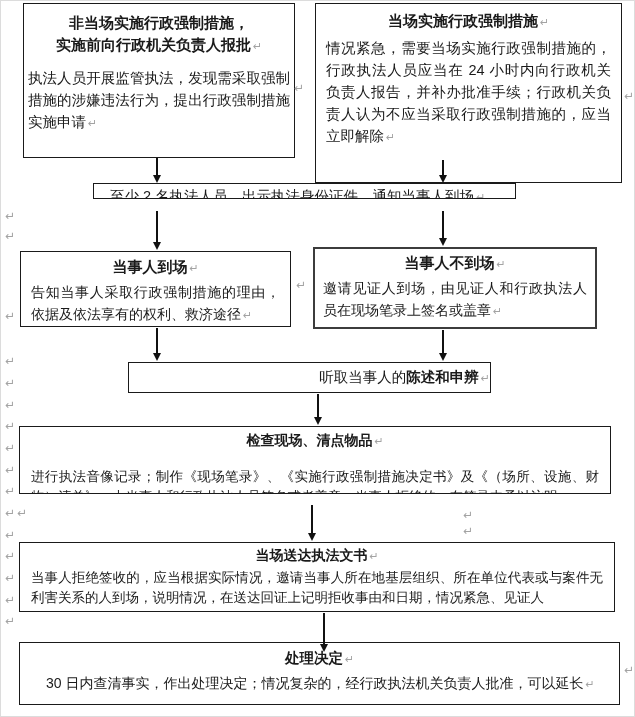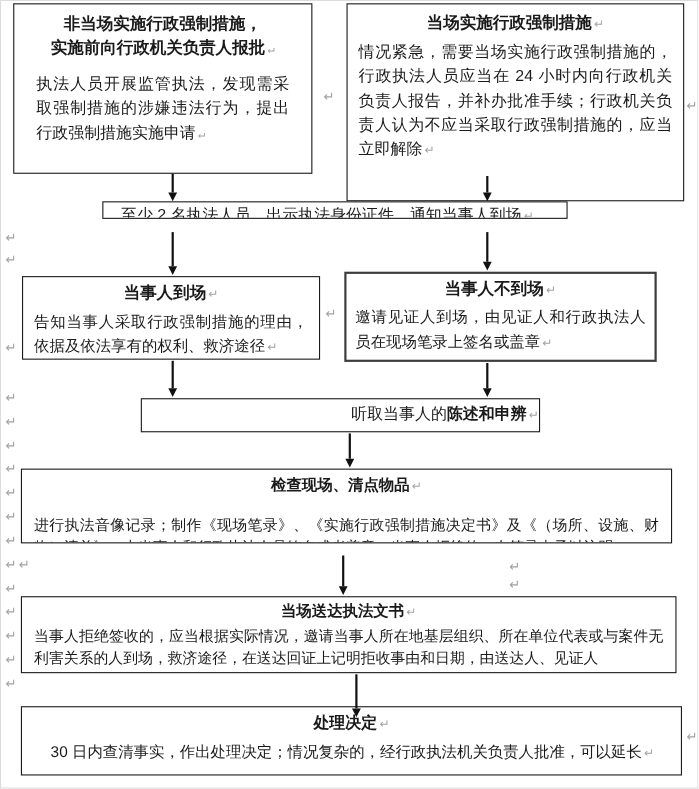--- a/index.html
+++ b/index.html
@@ -62,21 +62,21 @@
     border-left:4px solid transparent;
     border-right:4px solid transparent;
     border-top:8px solid #111111;
   }
 </style>
 </head>
 <body>
 
 <div class="canvas">
 
-  <div class="box" id="box-non-onsite" style="left:12px;top:3px;width:272px;height:155px;padding:8px 20px;font-family:Liberation Mono, monospace;">
+  <div class="box" id="box-non-onsite" style="left:23px;top:3px;width:272px;height:155px;padding:8px 4px;">
     <div class="title">
       <span>非当场实施行政强制措施，</span><br>
       <span>实施前向行政机关负责人报批</span><span class="eop">↵</span>
     </div>
     <div class="body-text" style="margin-top:10px;">
       <span>执法人员开展监管执法，发现需采取强制措施的涉嫌违法行为，提出行政强制措施实施申请</span><span class="eop">↵</span>
     </div>
   </div>
 
   <div class="box" id="box-onsite" style="left:315px;top:3px;width:307px;height:180px;padding:6px 10px;">
@@ -121,21 +121,21 @@
     <div class="body-sm" style="margin-top:16px;">
       <span>进行执法音像记录；制作《现场笔录》、《实施行政强制措施决定书》及《（场所、设施、财物）清单》，由当事人和行政执法人员签名或者盖章，当事人拒绝的，在笔录中予以注明</span><span class="eop">↵</span>
     </div>
   </div>
 
   <div class="box" id="box-deliver" style="left:19px;top:542px;width:596px;height:70px;padding:3px 11px;">
     <div class="title title-sm">
       <span>当场送达执法文书</span><span class="eop">↵</span>
     </div>
     <div class="body-sm" style="margin-top:2px;">
-      <span>当事人拒绝签收的，应当根据实际情况，邀请当事人所在地基层组织、所在单位代表或与案件无利害关系的人到场，救济途径，在送达回证上记明拒收事由和日期，由送达人、见证人</span>
+      <span>当事人拒绝签收的，应当根据实际情况，邀请当事人所在地基层组织、所在单位代表或与案件无利害关系的人到场，说明情况，在送达回证上记明拒收事由和日期，情况紧急、见证人</span>
     </div>
   </div>
 
   <div class="box" id="box-decision" style="left:19px;top:642px;width:601px;height:63px;padding:5px 14px;">
     <div class="title" style="font-size:14.5px;line-height:20px;">
       <span>处理决定</span><span class="eop">↵</span>
     </div>
     <div class="body-text" style="font-size:14px;margin-top:3px;text-align:left;padding-left:12px;">
       <span>30 日内查清事实，作出处理决定；情况复杂的，经行政执法机关负责人批准，可以延长</span><span class="eop">↵</span>
     </div>

